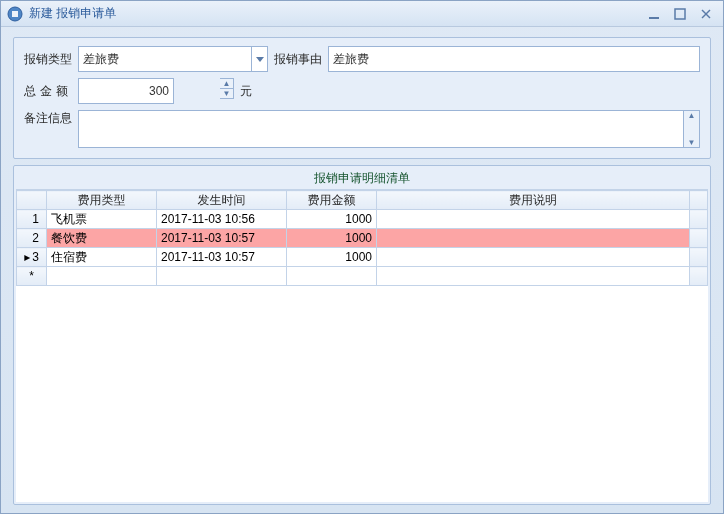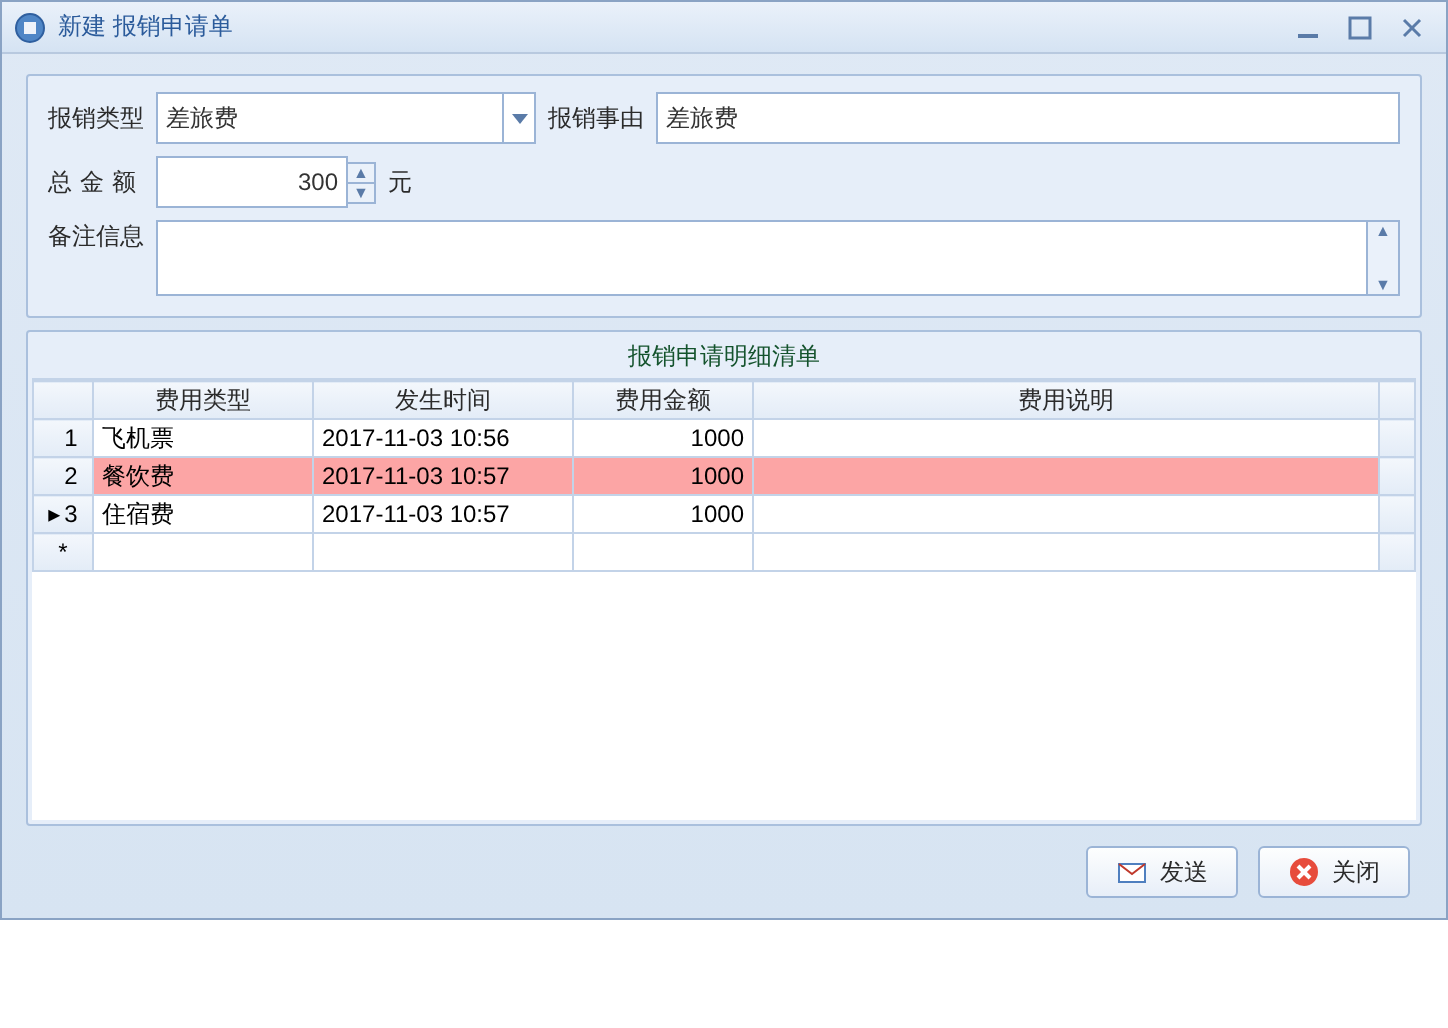--- a/index.html
+++ b/index.html
@@ -7,21 +7,21 @@
   body {
     font-family: "Microsoft YaHei", SimSun, Arial, sans-serif;
     font-size: 12px;
     background: #fff;
     width: 724px;
     height: 514px;
     overflow: hidden;
   }
   .window {
     width: 724px;
-    height: 460px;
+    height: 514px;
     border: 1px solid #8aa3c4;
     background: linear-gradient(#dfe9f5, #d7e4f2);
     display: flex;
     flex-direction: column;
   }
   .titlebar {
     height: 26px;
     display: flex;
     align-items: center;
     padding: 0 6px;
@@ -72,21 +72,21 @@
     display: flex; align-items: center;
     position: relative;
     padding-right: 18px;
   }
   .combo .caret {
     position: absolute; right: 0; top: 0; bottom: 0;
     width: 16px;
     border-left: 1px solid #9bb4d6;
     display: flex; align-items: center; justify-content: center;
   }
-  .numwrap { display: flex; align-items: center; }
+  .numwrap { display: flex; align-items: flex-start; gap: 46px; }
   .numinput { text-align: right; width: 96px; }
   .spin {
     display: flex; flex-direction: column;
     border: 1px solid #9bb4d6; border-left: none;
     width: 14px;
   }
   .spin div {
     flex:1; display:flex; align-items:center; justify-content:center;
     font-size: 8px; color:#5a7ba8; cursor:pointer;
     background:#eaf1fa;
@@ -301,36 +301,15 @@
                 <td class="data"></td>
                 <td class="data amt"></td>
                 <td class="data"></td>
                 <td class="idx"></td>
               </tr>
             </tbody>
         </table>
       </div>
     </div>
 
-    <div class="footer">
-      <div class="btn">
-        <span class="bicon">
-          <svg width="16" height="16" viewBox="0 0 16 16">
-            <rect x="1.5" y="4" width="13" height="9" fill="#fff" stroke="#4f7fbf"></rect>
-            <polyline points="1.5,4 8,9 14.5,4" fill="none" stroke="#c0392b"></polyline>
-          </svg>
-        </span>
-        <span>发送</span>
-      </div>
-      <div class="btn">
-        <span class="bicon">
-          <svg width="16" height="16" viewBox="0 0 16 16">
-            <circle cx="8" cy="8" r="7" fill="#e74c3c"></circle>
-            <line x1="5" y1="5" x2="11" y2="11" stroke="#fff" stroke-width="2"></line>
-            <line x1="11" y1="5" x2="5" y2="11" stroke="#fff" stroke-width="2"></line>
-          </svg>
-        </span>
-        <span>关闭</span>
-      </div>
-    </div>
 
   </div>
 </div>
 
 </body></html>

